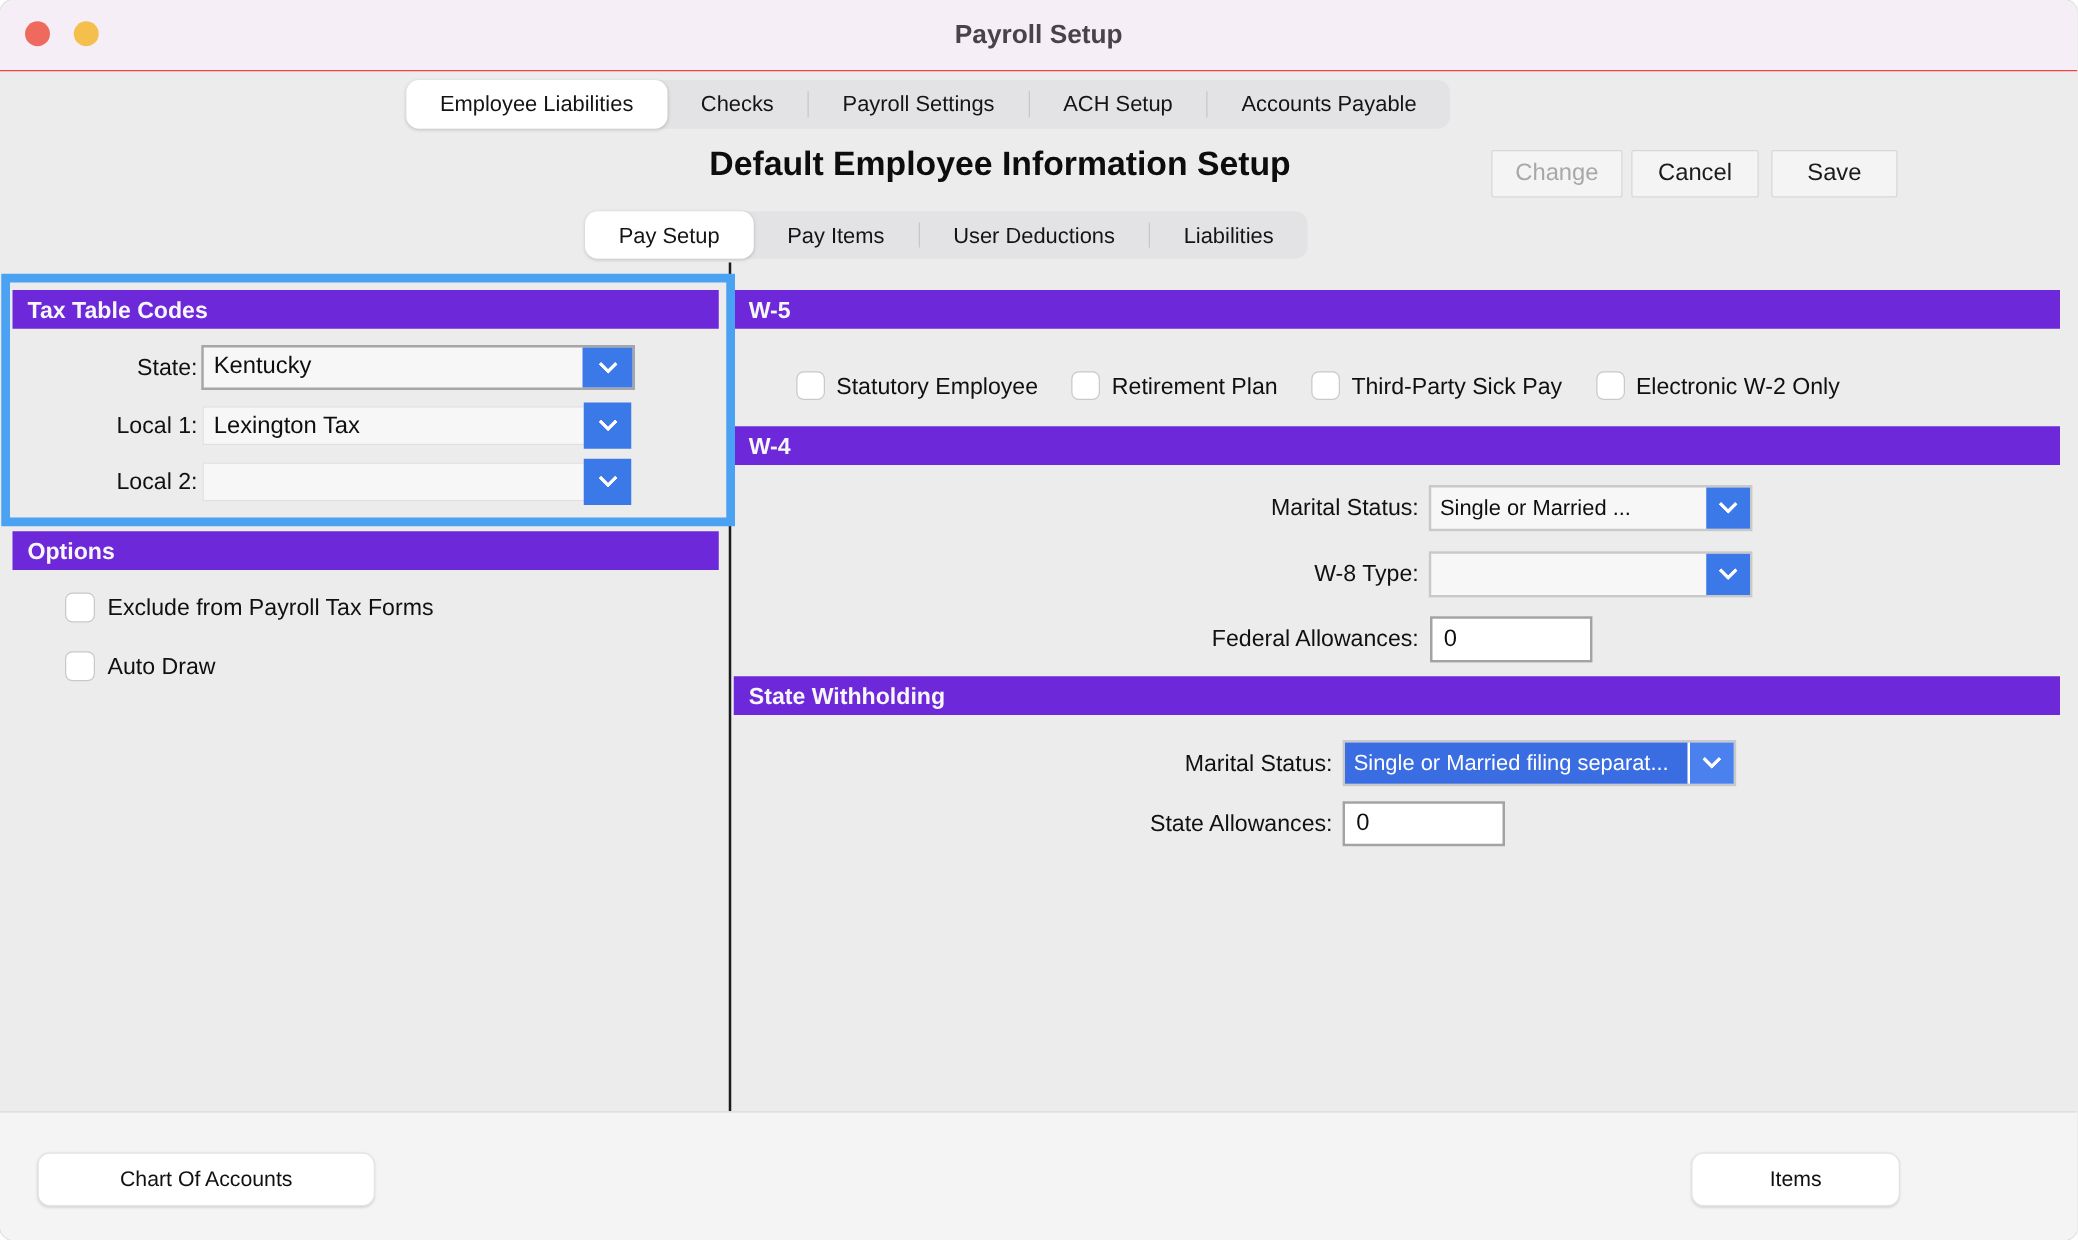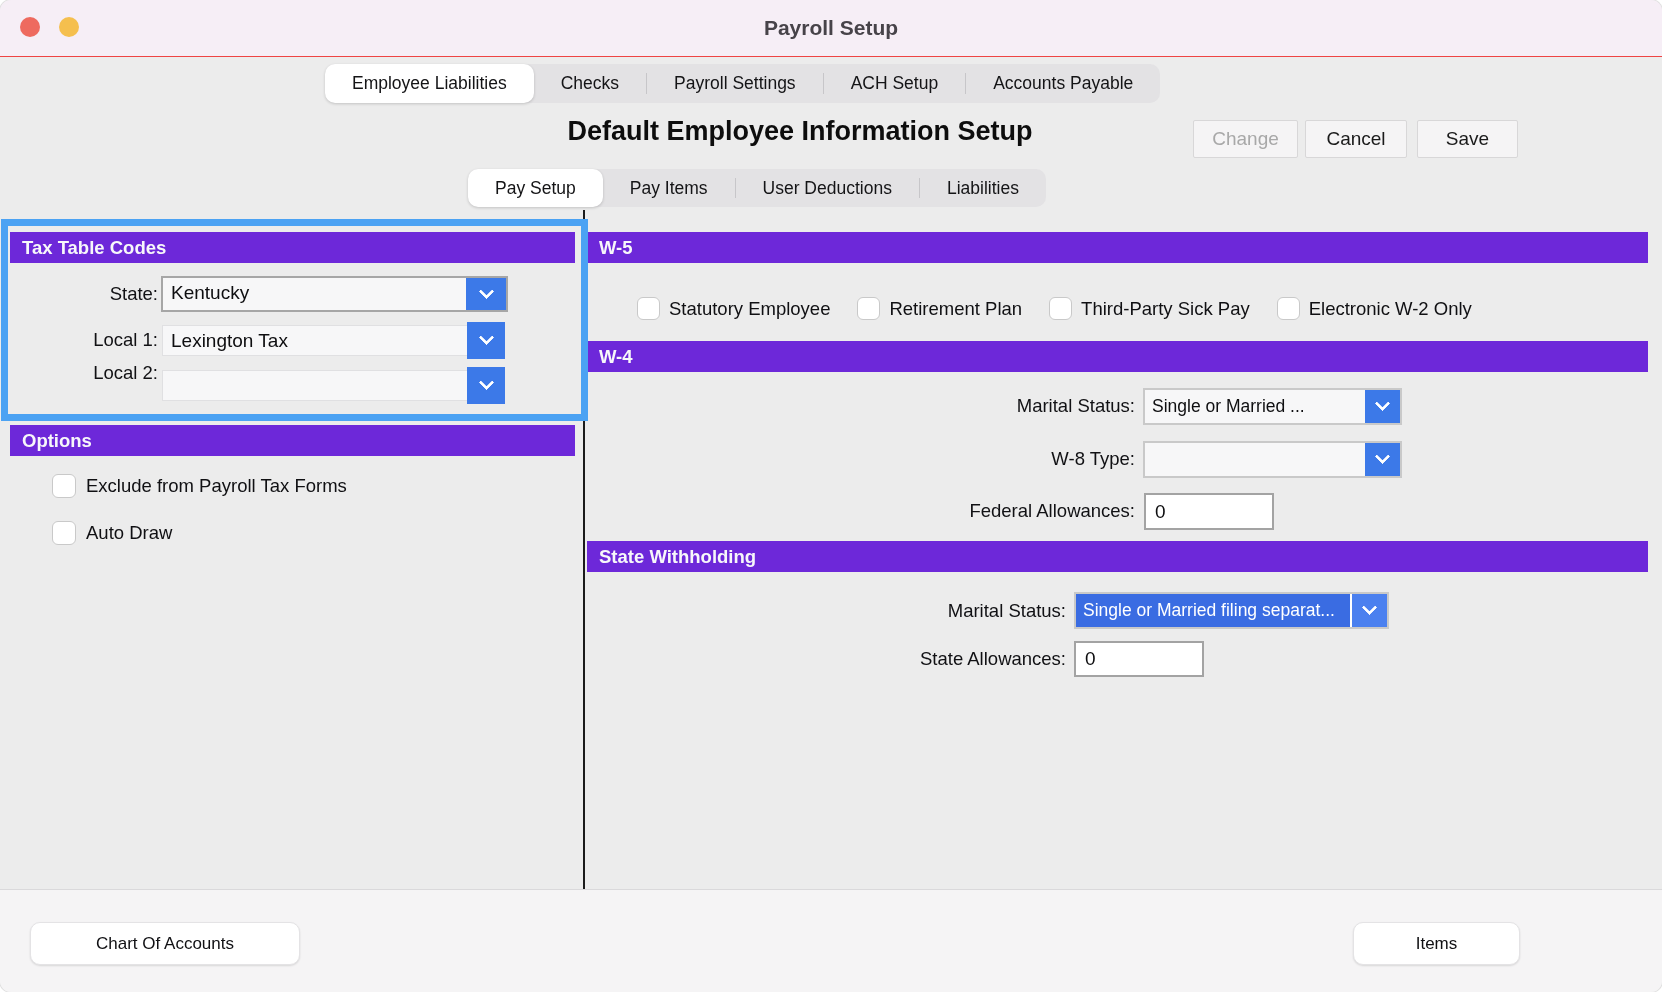--- a/index.html
+++ b/index.html
@@ -145,21 +145,21 @@
         <span class="chev"></span>
       </div>
     </div>
 
     <div class="flabel" style="left:0; top:119px; width:158px;">Local 1:</div>
     <div class="field-plain" style="left:162px; top:115px; width:306px; height:31px; font-size:19px; color:#0e0e10; line-height:29px; padding-left:8px;">Lexington Tax</div>
     <div class="ddbtn ddbtn-float" style="left:467px; top:112px;">
       <span class="chev"></span>
     </div>
 
-    <div class="flabel" style="left:0; top:152px; width:158px;">Local 2:</div>
+    <div class="flabel" style="left:0; top:164px; width:158px;">Local 2:</div>
     <div class="field-plain" style="left:162px; top:160px; width:306px; height:31px; font-size:19px; color:#0e0e10; line-height:29px; padding-left:8px;"></div>
     <div class="ddbtn ddbtn-float" style="left:467px; top:157px;">
       <span class="chev"></span>
     </div>
 
     <div class="secbar" style="left:10px; top:215px; width:565px;">Options</div>
 
     <div class="checkrow" style="left:52px; top:264px;">
       <div class="cbx"></div>
       <div class="cbx-label">Exclude from Payroll Tax Forms</div>

